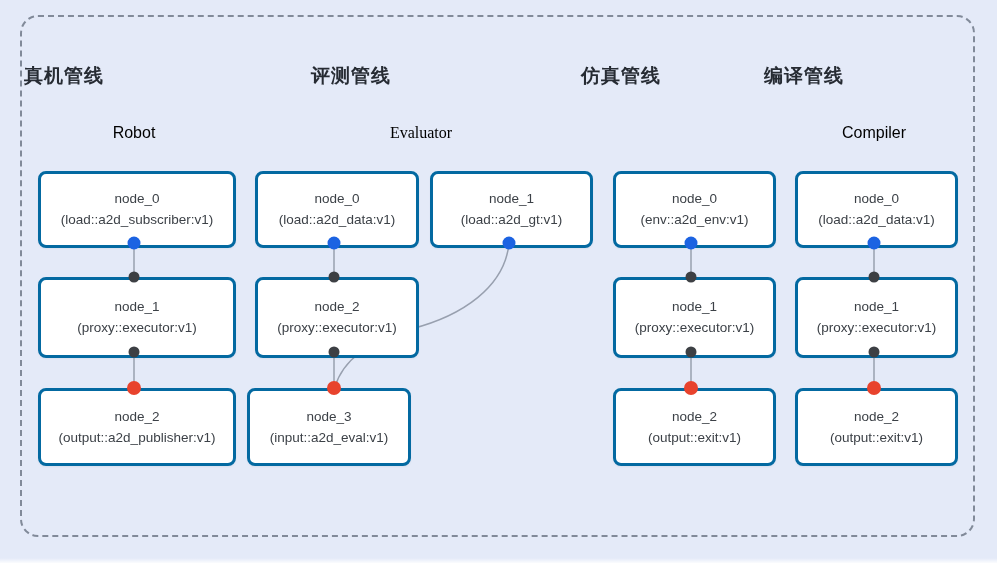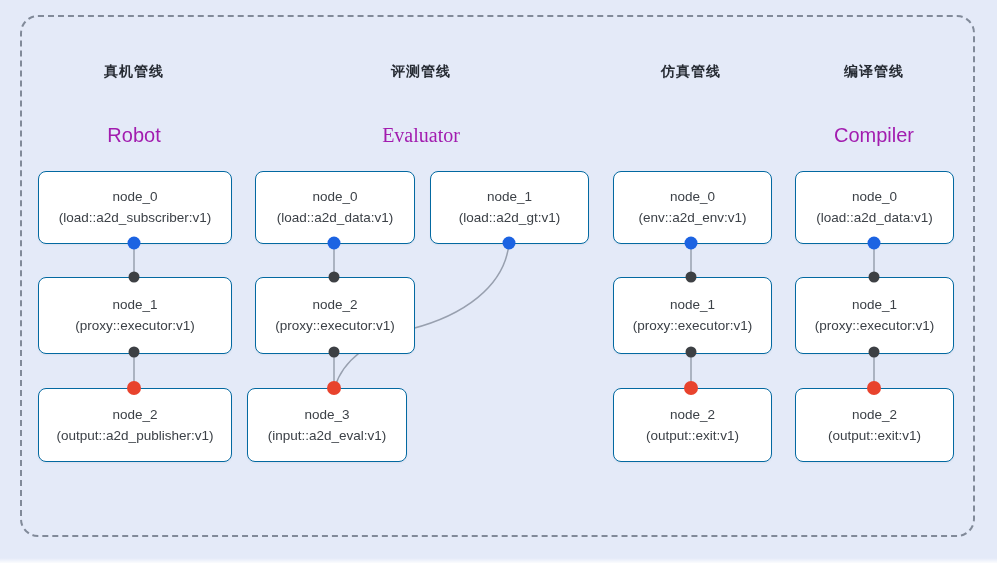--- a/index.html
+++ b/index.html
@@ -17,35 +17,35 @@
     position:absolute;left:0;bottom:0;width:100%;height:5px;
     background:linear-gradient(to bottom, rgba(255,255,255,0), rgba(255,255,255,.85));
   }
   .group-border{
     position:absolute;
     left:20px;top:15px;width:951px;height:518px;
     border:2.5px dashed #818a99;
     border-radius:18px;
   }
   .col-title{
-    position:absolute;width:220px;text-align:center;
-    font-size:14px;font-weight:700;color:#262b33;
+    position:absolute;width:220px;text-align:left;
+    font-size:19px;font-weight:700;color:#262b33;
     letter-spacing:1px;
   }
   .col-subtitle{
     position:absolute;width:220px;text-align:center;
-    font-size:20px;font-weight:400;color:#a21caf;
+    font-size:16px;font-weight:400;color:#000000;
   }
   .edges-svg{
     position:absolute;left:0;top:0;z-index:1;
   }
   .node{
     position:absolute;z-index:2;
     background:#ffffff;
-    border:1px solid #0369a1;
+    border:3px solid #0369a1;
     border-radius:8px;
     box-shadow:0 1px 2px rgba(70,85,120,.07);
     display:flex;flex-direction:column;
     align-items:center;justify-content:center;
     gap:3px;
     color:#3c4147;
     font-size:13.5px;
     line-height:1.3;
     text-align:center;
   }

